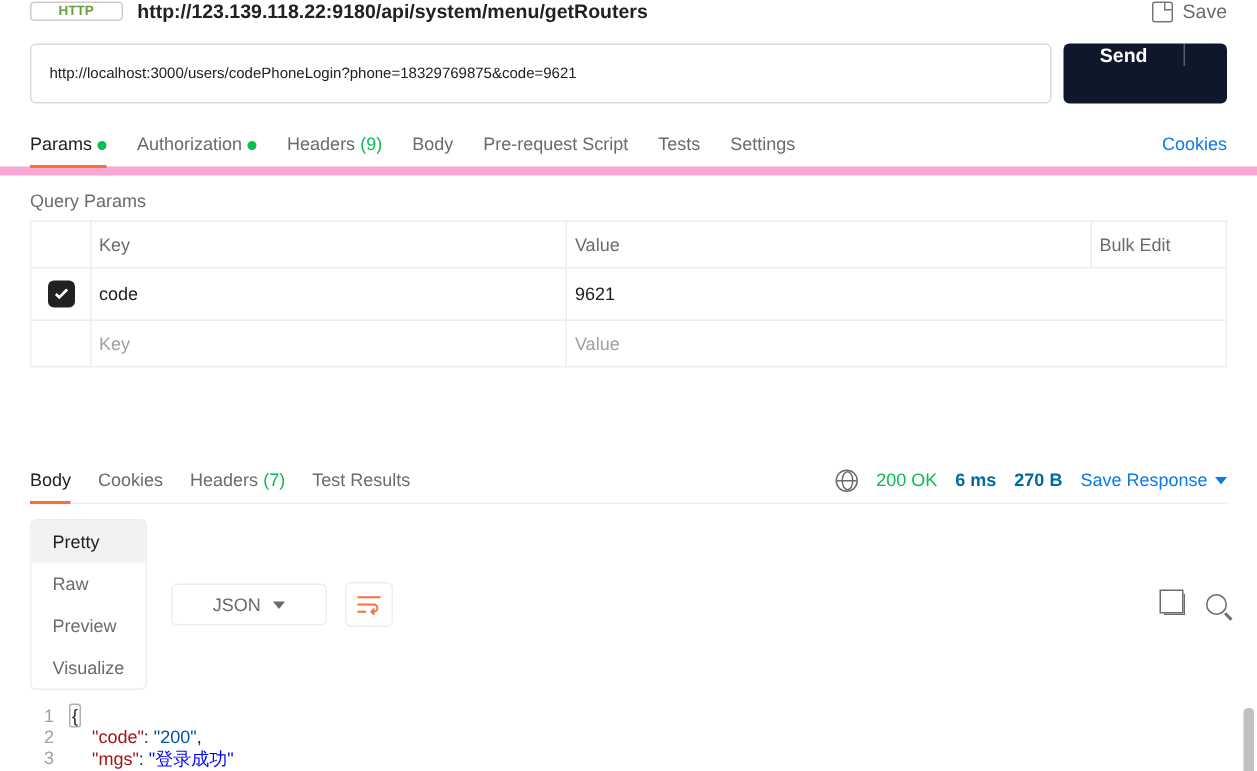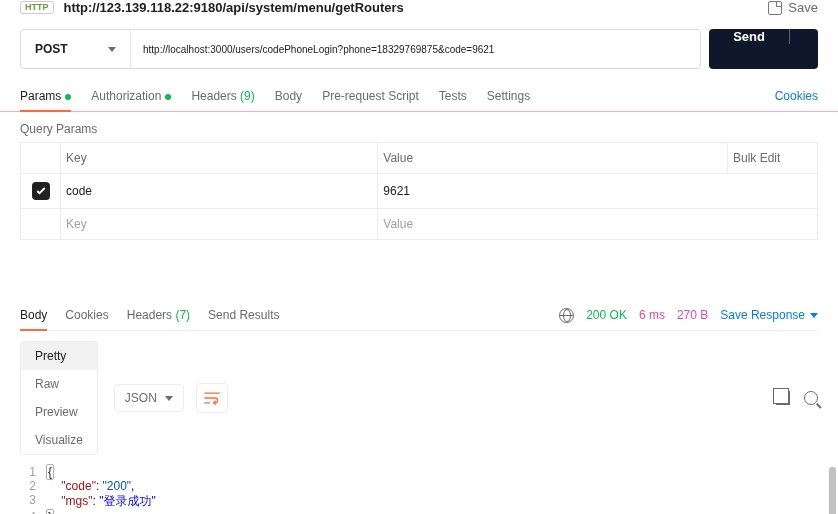--- a/index.html
+++ b/index.html
@@ -1,33 +1,33 @@
 <!DOCTYPE html>
 <html><head>
   <meta charset="utf-8">
   <style>
     * { box-sizing: border-box; margin: 0; padding: 0; font-family: -apple-system, BlinkMacSystemFont, "Segoe UI", Arial, sans-serif; }
     body { background: #fff; font-size: 12px; color: #212121; width: 838px; }
     .top-bar { display: flex; align-items: center; padding: 0 20px 8px 20px; justify-content: space-between; }
     .top-bar-left { display: flex; align-items: center; gap: 10px; }
-    .http-badge { color: #6b9e3f; font-size: 9px; font-weight: bold; border: 1px solid #ccc; border-radius: 3px; padding: 1px 4px; line-height: 1;}
+    .http-badge { color: #6b9e3f; font-size: 9px; font-weight: bold; border: 1px solid #ccc; border-radius: 3px; padding: 1px 18px; line-height: 1;}
     .top-url { font-weight: 700; font-size: 13px; }
     .top-save { display: flex; align-items: center; gap: 6px; color: #6b6b6b; font-size: 13px; }
     .save-icon { width:14px;height:14px;border:1.5px solid #777;border-radius:2px;position:relative;}
     .save-icon:before{content:"";position:absolute;top:0;right:0;width:4px;height:4px;border-left:1.5px solid #777;border-bottom:1.5px solid #777;}
     .req-row { display: flex; gap: 8px; padding: 6px 20px 12px 20px; align-items: stretch; }
     .method-url { flex:1; display:flex; border:1px solid #d9d9d9; border-radius:4px; overflow:hidden; height:40px;}
     .method-select { width:110px; display:flex; align-items:center; justify-content:space-between; padding:0 14px; border-right:1px solid #e8e8e8; font-weight:600; font-size:12px; color:#212121;}
     .chevron-down { width:0;height:0;border-left:4px solid transparent;border-right:4px solid transparent;border-top:5px solid #6b6b6b;}
     .url-input { flex:1; border:none; outline:none; padding:0 12px; font-size:10px; color:#212121;}
     .send-btn { background:#0f172a; color:#fff; border:none; border-radius:4px; height:40px; display:flex; align-items:flex-start; font-weight:600; font-size:13px;}
     .send-btn-main{padding:0 24px;}
     .send-btn-drop{padding:0 10px;border-left:1px solid rgba(255,255,255,.3);}
     .send-btn .chevron-down{border-top-color:#fff;}
-    .tabs { display:flex; align-items:center; padding:0 20px; border-bottom:1px solid #f9a8d4; justify-content:space-between;}
+    .tabs { display:flex; align-items:center; padding:0 20px; border-bottom:6px solid #f9a8d4; justify-content:space-between;}
     .tabs-left{display:flex;gap:20px;}
     .tab{padding:8px 0;font-size:12px;color:#6b6b6b;position:relative;cursor:pointer;}
     .tab.active{color:#212121;}
     .tab.active:after{content:"";position:absolute;left:0;right:0;bottom:-1px;height:2px;background:#ff6c37;}
     .dot{display:inline-block;width:6px;height:6px;border-radius:50%;background:#0cbb52;margin-left:4px;vertical-align:middle;}
     .count{color:#0cbb52;}
     .cookies-link{color:#097bed;font-size:12px;padding:8px 0;}
     .section-title{padding:10px 20px 6px;font-size:12px;color:#6b6b6b;}
     .params-table{width:calc(100% - 40px);margin:0 20px;border-collapse:collapse;border:1px solid #ededed;}
     .params-table th,.params-table td{border:1px solid #ededed;padding:8px 5px;text-align:left;font-weight:normal;font-size:12px;}
@@ -38,29 +38,29 @@
     .params-table .bulk{color:#6b6b6b;width:90px;}
     .placeholder{color:#a0a0a0;}
     .resp-bar{display:flex;align-items:center;justify-content:space-between;padding:6px 20px 0;margin-top:54px;}
     .resp-tabs{display:flex;gap:18px;}
     .resp-tabs .tab{padding:8px 0;}
     .resp-meta{display:flex;align-items:center;gap:12px;font-size:12px;}
     .globe{width:15px;height:15px;border:1.3px solid #6b6b6b;border-radius:50%;position:relative;}
     .globe:before{content:"";position:absolute;left:0;right:0;top:50%;height:1px;background:#6b6b6b;}
     .globe:after{content:"";position:absolute;top:0;bottom:0;left:50%;width:6px;border:1.3px solid #6b6b6b;border-radius:50%;transform:translateX(-50%);}
     .status-ok{color:#0cbb52;}
-    .meta-dim{color:#ec4899;}
+    .meta-dim{color:#0369a1;font-weight:bold;}
     .save-resp{color:#097bed;display:flex;align-items:center;gap:5px;}
     .divider{height:1px;background:#ededed;margin:0 20px;}
     .body-toolbar{display:flex;align-items:center;justify-content:space-between;padding:10px 20px;}
     .bt-left{display:flex;align-items:center;gap:6px;}
     .pill-group{display:flex;border:1px solid #ededed;border-radius:4px;overflow:hidden;flex-direction:column;}
     .pill{padding:7px 14px;font-size:12px;color:#6b6b6b;cursor:pointer;}
     .pill.active{background:#f2f2f2;color:#212121;}
-    .json-select{border:1px solid #ededed;border-radius:4px;padding:6px 10px;display:flex;align-items:center;gap:8px;font-size:12px;color:#6b6b6b;margin-left:10px;}
+    .json-select{border:1px solid #ededed;border-radius:4px;padding:6px 27px;display:flex;align-items:center;gap:8px;font-size:12px;color:#6b6b6b;margin-left:10px;}
     .wrap-btn{border:1px solid #ededed;border-radius:4px;width:32px;height:30px;display:flex;align-items:center;justify-content:center;margin-left:6px;color:#ff6c37;}
     .wrap-btn svg{width:16px;height:14px;}
     .bt-right{display:flex;gap:14px;align-items:center;color:#6b6b6b;}
     .copy-icon{width:14px;height:14px;border:1.5px solid #6b6b6b;position:relative;}
     .copy-icon:before{content:"";position:absolute;left:-4px;top:-4px;width:14px;height:14px;border:1.5px solid #6b6b6b;background:#fff;}
     .search-icon{width:14px;height:14px;border:1.5px solid #6b6b6b;border-radius:50%;position:relative;}
     .search-icon:after{content:"";position:absolute;width:6px;height:1.5px;background:#6b6b6b;right:-5px;bottom:-2px;transform:rotate(45deg);}
     .code-area{position:relative;padding:0 20px 10px; font-family:Consolas,Monaco,monospace;font-size:12px;}
     .code-line{display:flex;}
     .gutter{width:28px;text-align:right;color:#a0a0a0;padding-right:12px;user-select:none;}
@@ -81,24 +81,20 @@
     <span class="top-url">http://123.139.118.22:9180/api/system/menu/getRouters</span>
   </div>
   <div class="top-save">
     <span class="save-icon"></span>
     <span>Save</span>
   </div>
 </div>
 
 <div class="req-row">
   <div class="method-url">
-    <div class="method-select">
-      <span>POST</span>
-      <span class="chevron-down"></span>
-    </div>
     <input class="url-input" value="http://localhost:3000/users/codePhoneLogin?phone=18329769875&amp;code=9621" style="">
   </div>
   <button class="send-btn">
     <span class="send-btn-main">Send</span>
     <span class="send-btn-drop"><span class="chevron-down"></span></span>
   </button>
 </div>
 
 <div class="tabs">
   <div class="tabs-left">
@@ -138,21 +134,21 @@
     <td colspan="2" class="placeholder">Value</td>
   </tr>
 </tbody>
   </table>
 
 <div class="resp-bar">
   <div class="resp-tabs">
     <div class="tab active">Body</div>
     <div class="tab">Cookies</div>
     <div class="tab"><span>Headers</span> <span class="count">(7)</span></div>
-    <div class="tab">Send Results</div>
+    <div class="tab">Test Results</div>
   </div>
   <div class="resp-meta">
     <span class="globe"></span>
     <span class="status-ok">200 OK</span>
     <span class="meta-dim">6 ms</span>
     <span class="meta-dim">270 B</span>
     <span class="save-resp">
       <span>Save Response</span>
       <span class="chevron-down" style="border-top-color:#097bed"></span>
     </span>

